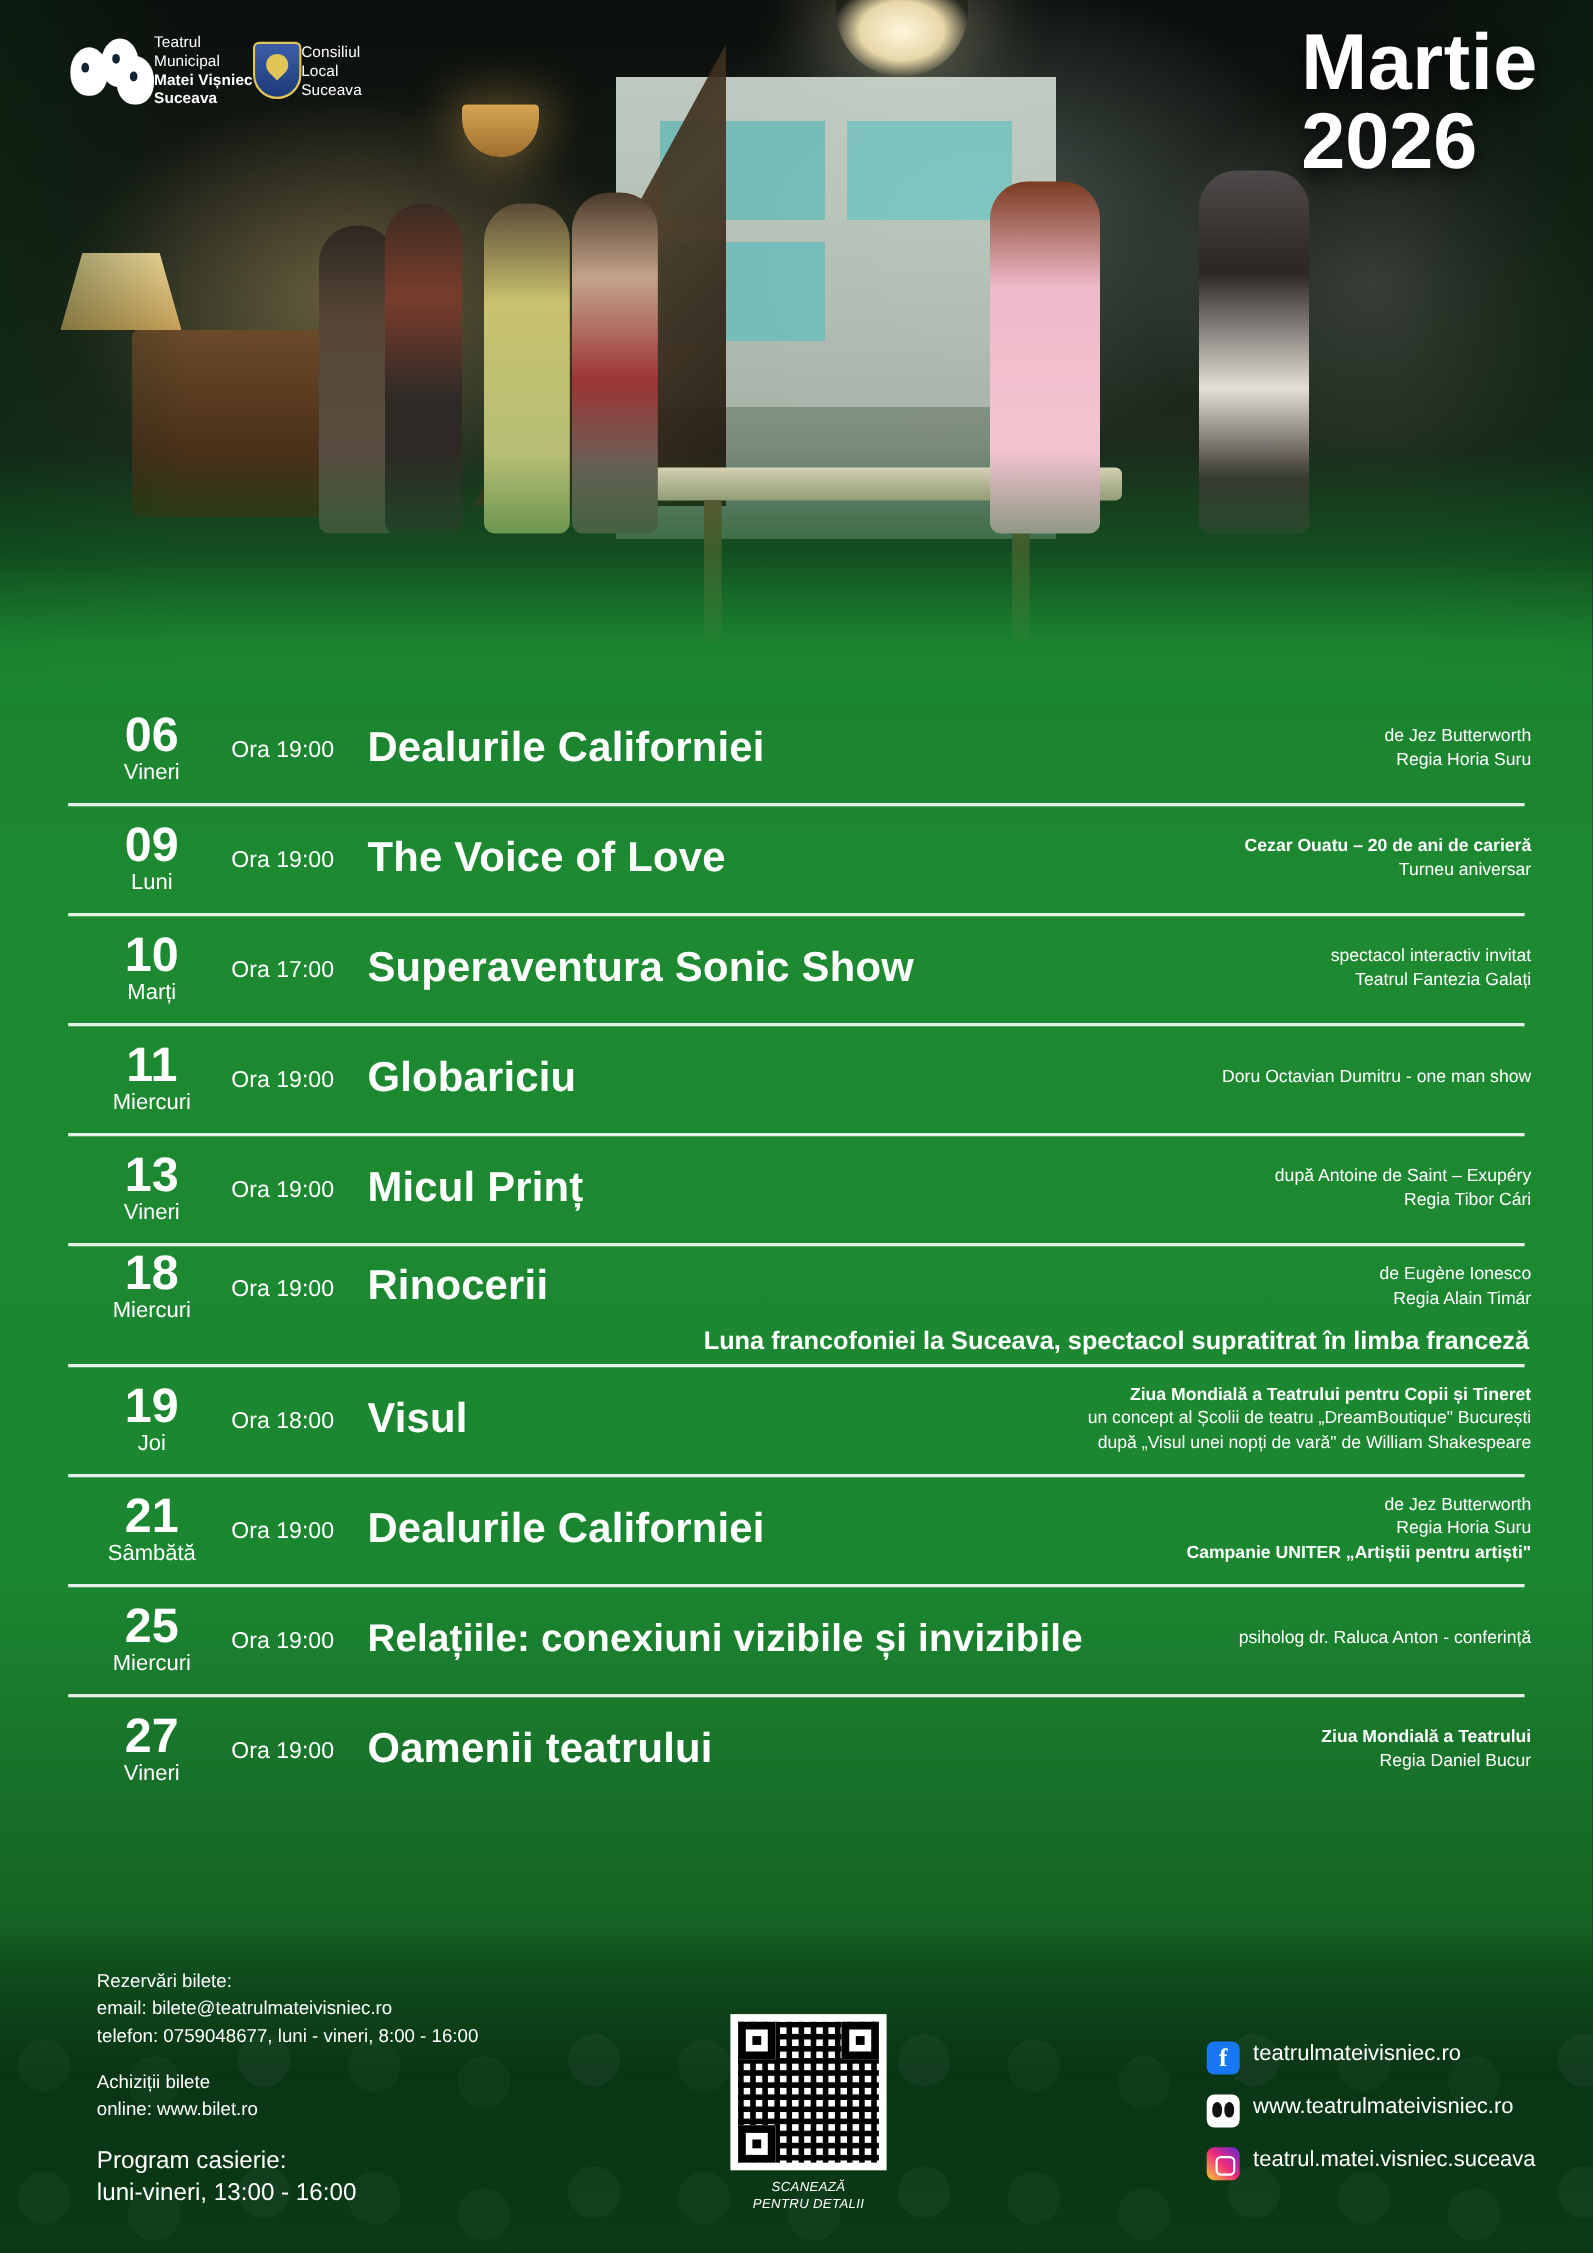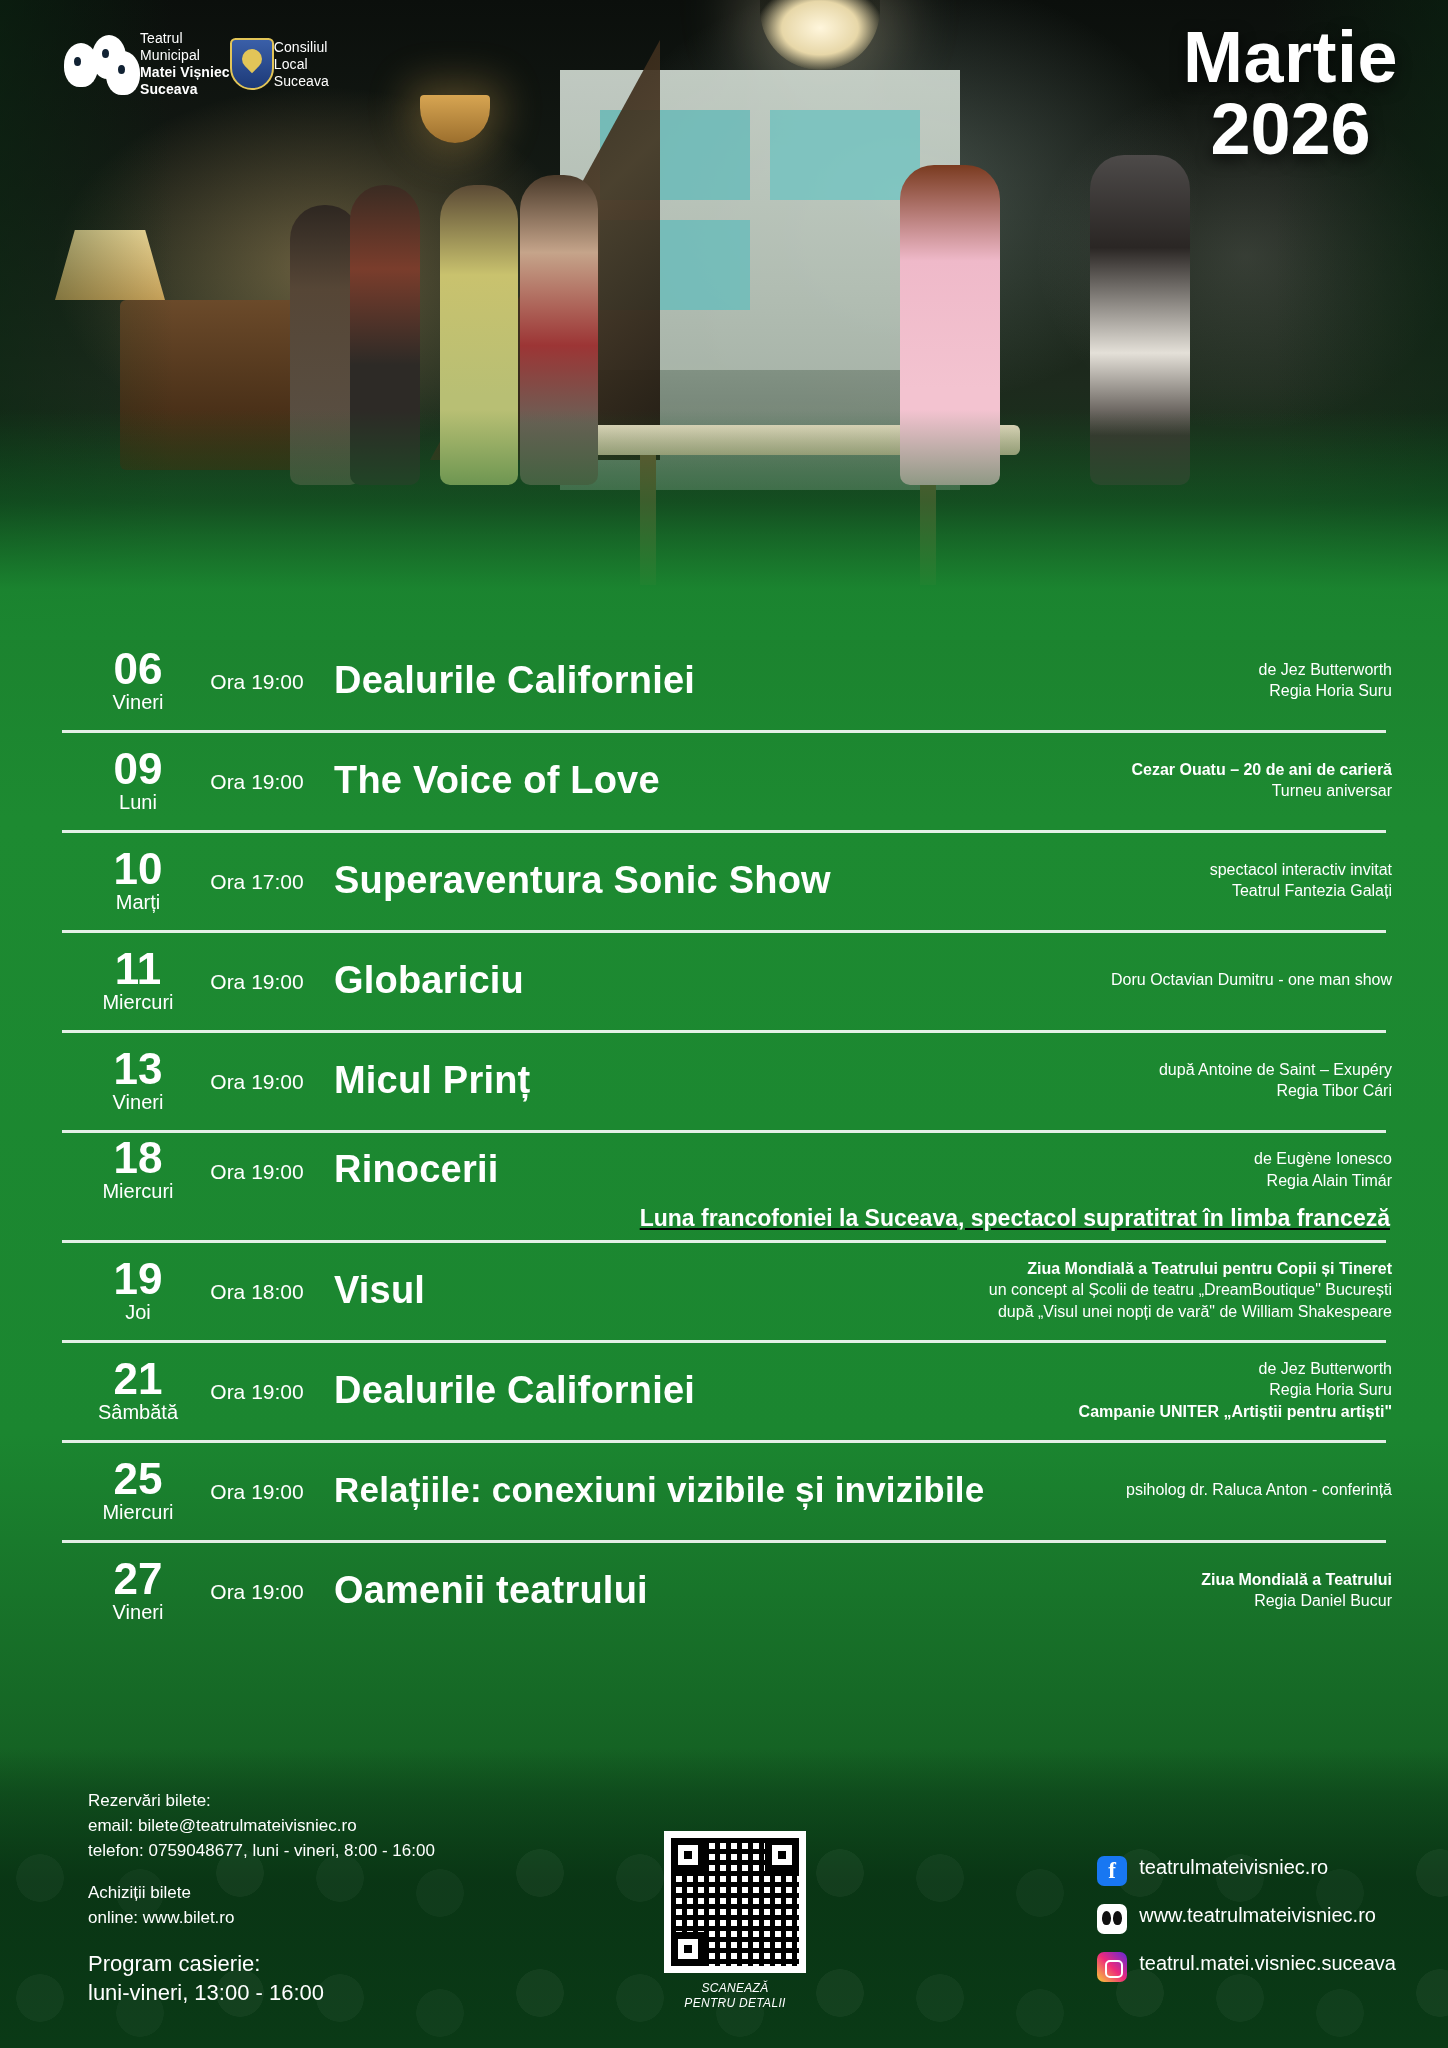--- a/index.html
+++ b/index.html
@@ -161,21 +161,21 @@
   }
   .crest:after {
     content:""; position:absolute; left:10px; top:9px; width:20px; height:20px;
     background:#e2c558; border-radius:50% 50% 0 50%; transform: rotate(45deg);
   }
 
   
   .month {
     position: absolute;
     right: 50px; top: 22px;
-    text-align: center;
+    text-align: left;
     color: #ffffff;
     z-index: 6;
     text-shadow: 0 5px 16px rgba(0,0,0,.75);
   }
   .month .m1 { font-size: 72px; font-weight: bold; line-height: .98; letter-spacing: .5px;}
   .month .m2 { font-size: 72px; font-weight: bold; line-height: 1.02; }
 
   
   .schedule {
     position: absolute;
@@ -229,21 +229,21 @@
     font-size: 16px;
     text-align: right;
     line-height: 1.32;
   }
   .meta .b { font-weight: bold; }
   .full-note {
     color:#fff; font-weight: bold; font-size: 23px; text-align:right;
   }
   .row.stack { display: block; padding-top: 6px; padding-bottom: 8px; }
   .row.stack .top { display: flex; align-items: center; }
-  .row.stack .bottom { text-align: right; padding-right: 2px; margin-top: 2px; text-decoration: underline;}
+  .row.stack .bottom { text-align: right; padding-right: 2px; margin-top: 2px;}
 
   
   .footer {
     position: absolute;
     left: 0; bottom: 0;
     width: 1448px; height: 300px;
     z-index: 5;
     padding-left: 32px;
   }
   .crowd {

